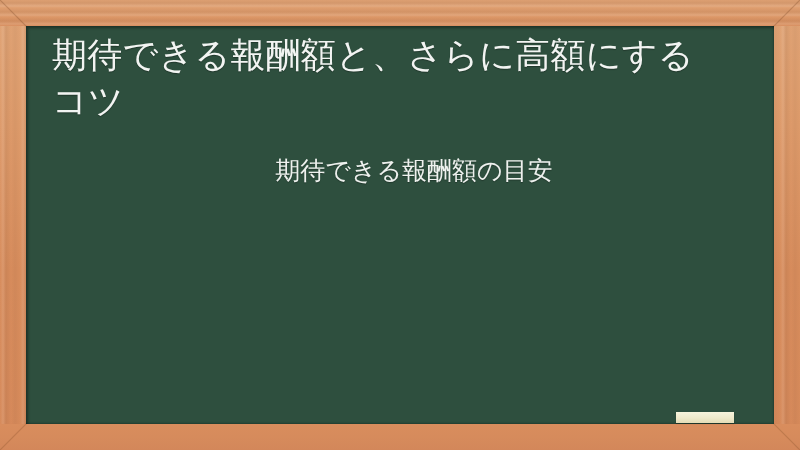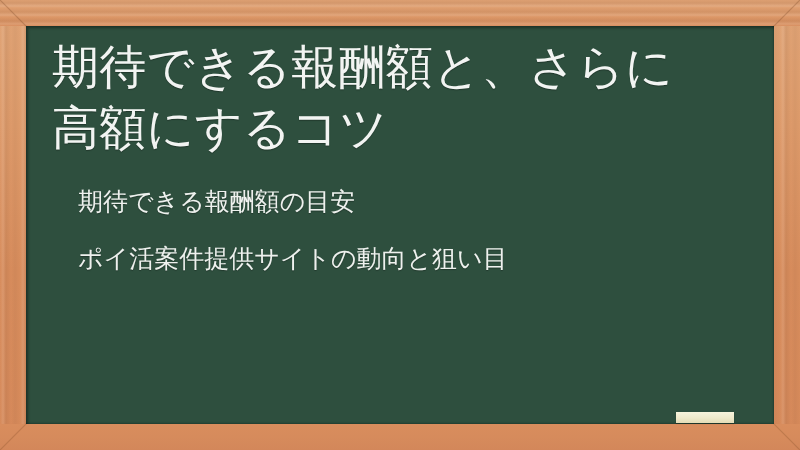--- a/index.html
+++ b/index.html
@@ -91,37 +91,39 @@
   #board-inner {
     position: absolute;
     inset: 0;
     padding: 10px 24px 0 24px;
     box-sizing: border-box;
   }
 
   
   #title {
     color: #f2f4f2;
-    font-size: 47px;
+    font-size: 35px;
     line-height: 1.30;
     font-weight: 400;
     letter-spacing: 0.2px;
     margin: 0;
     padding: 0 0 0 2px;
     max-width: 660px;
     text-shadow: 0 1px 1px rgba(0,0,0,0.30);
     white-space: normal;
     word-break: normal;
+    font-family: Liberation Mono, monospace;
   }
 
   
   #toc {
     list-style: none;
     margin: 28px 0 0 0;
     padding: 0 0 0 28px;
+    text-align: center;
   }
   #toc li {
     color: #eef1ee;
     font-size: 25px;
     line-height: 1.22;
     margin: 0 0 26px 0;
     text-shadow: 0 1px 1px rgba(0,0,0,0.28);
     white-space: nowrap;
   }
   #toc li:last-child { margin-bottom: 0; }
@@ -166,21 +168,20 @@
     </svg>
   </div>
 
   <div id="board">
     <div id="board-inner">
 
       <h1 id="title">期待できる報酬額と、さらに高額にするコツ</h1>
 
       <ul id="toc">
         <li>期待できる報酬額の目安</li>
-        <li>ポイ活案件提供サイトの動向と狙い目</li>
       </ul>
 
     </div>
   </div>
 
   <div id="chalk-stick"></div>
 
 </div>
 
 </body></html>

